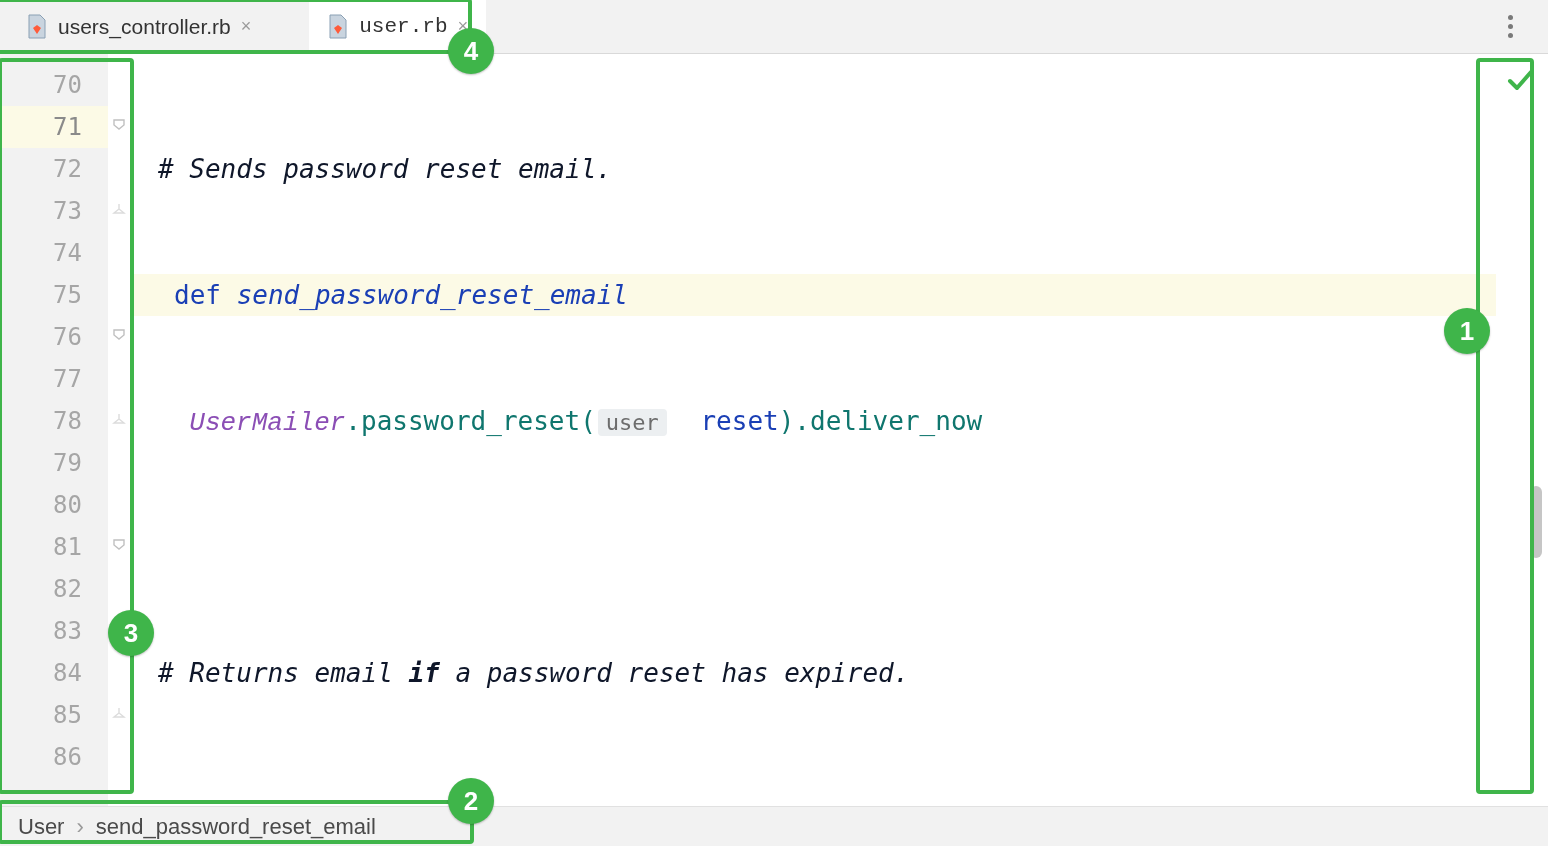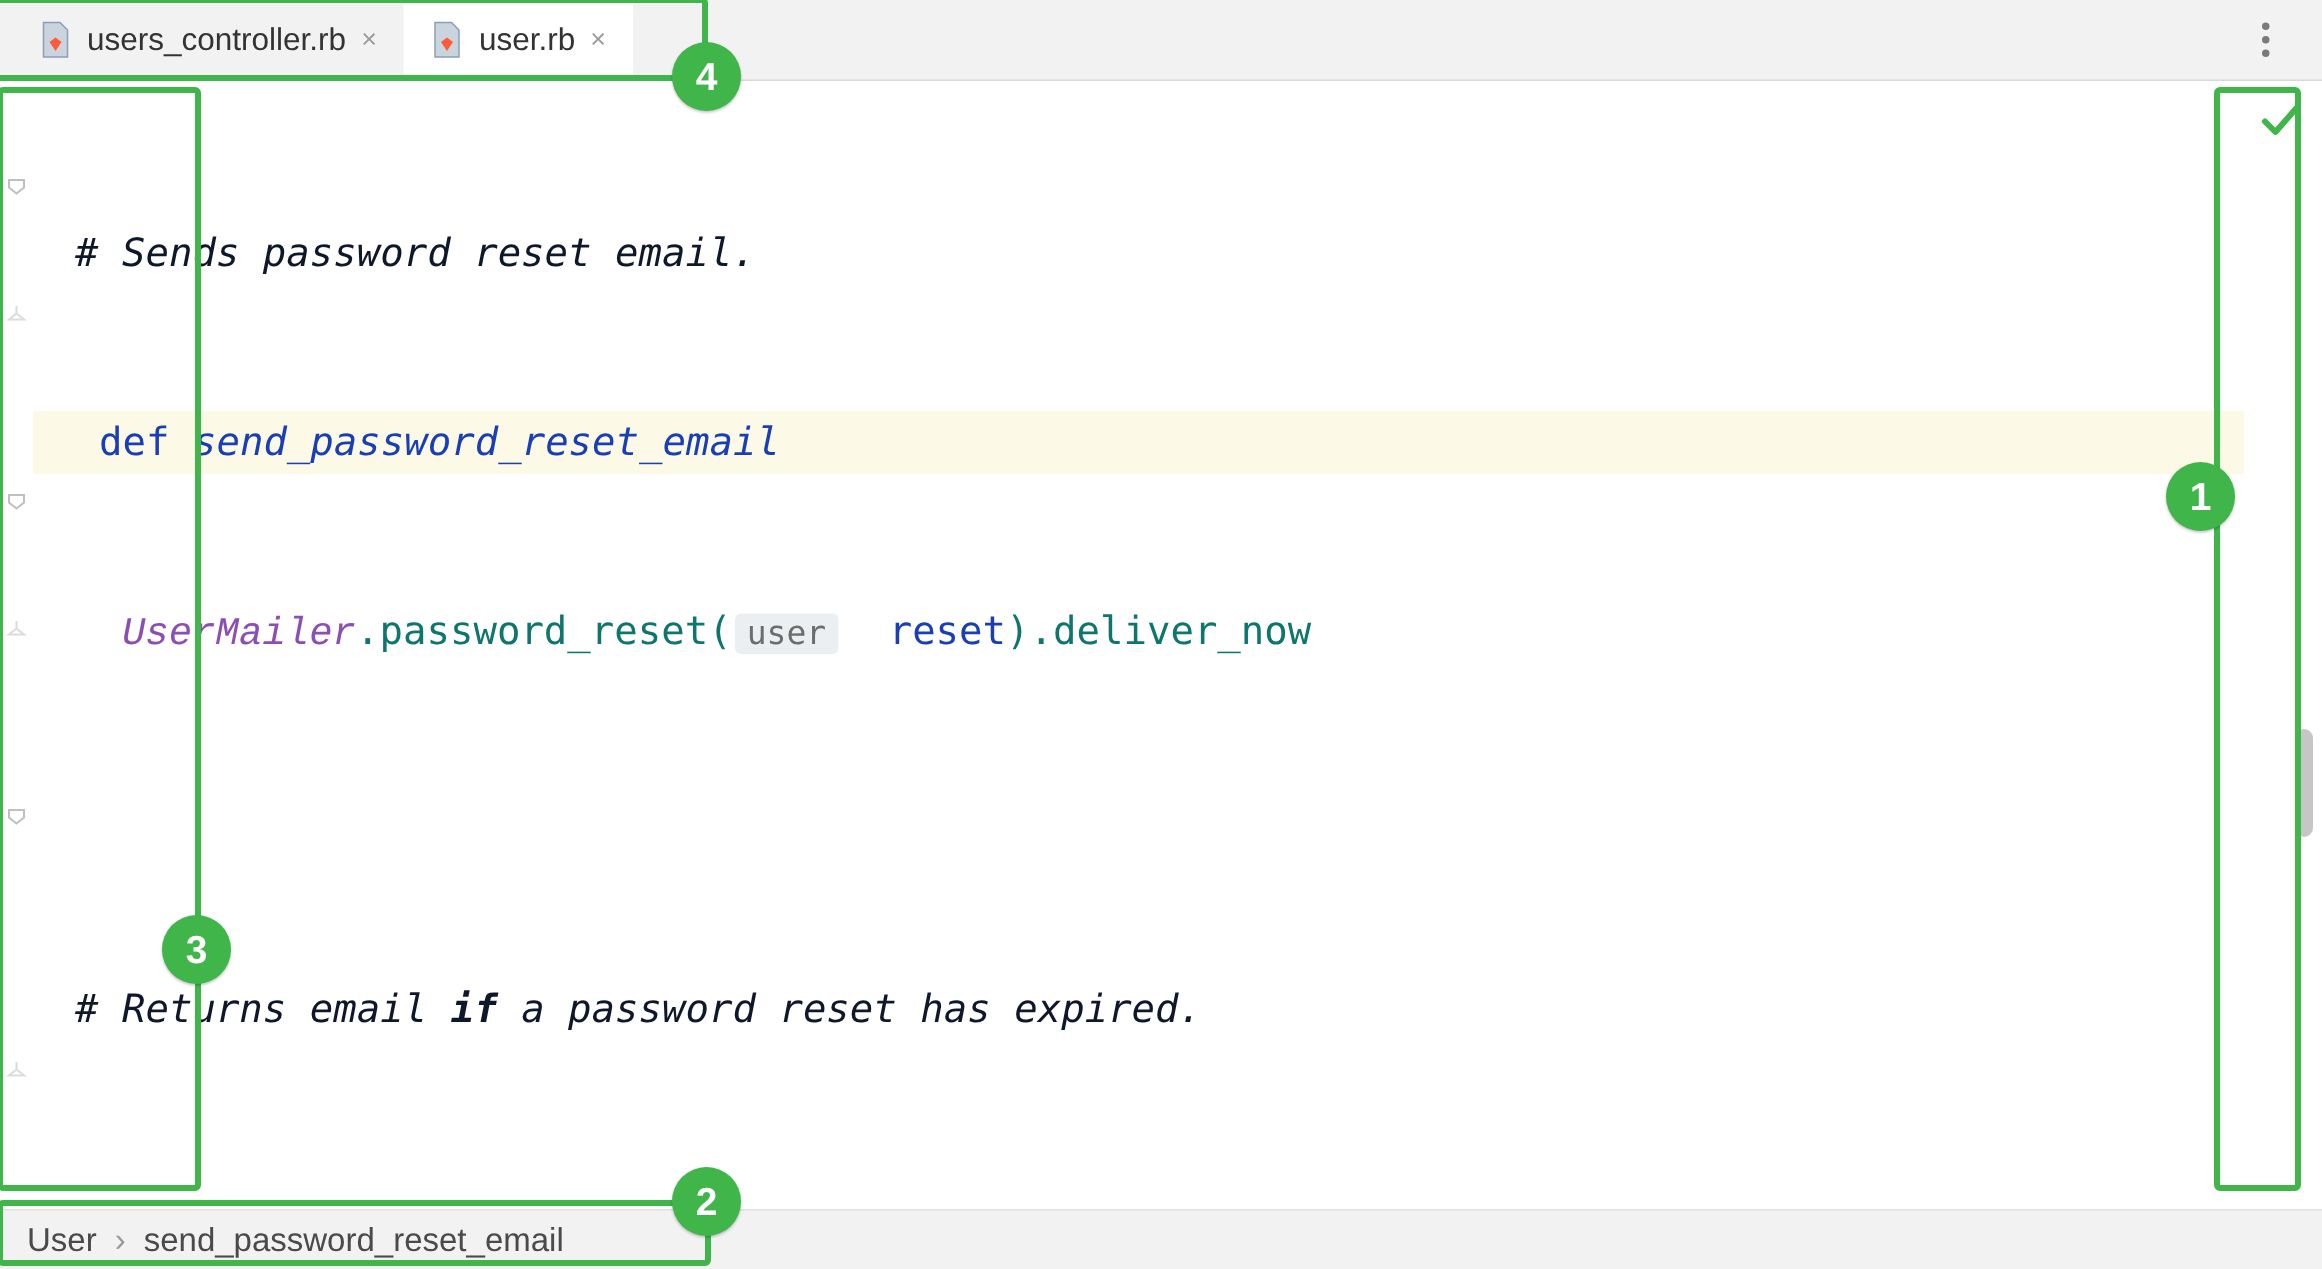--- a/index.html
+++ b/index.html
@@ -1,23 +1,23 @@
 <!DOCTYPE html>
 <html><head>
 <meta charset="utf-8">
 <style>
   * { box-sizing: border-box; margin: 0; padding: 0; }
   html, body { width: 1548px; height: 846px; overflow: hidden; font-family: -apple-system, "Segoe UI", sans-serif; background: #fff; }
 
   .root { position: relative; width: 1548px; height: 846px; }
 
   
-  .tabs { display: flex; align-items: stretch; height: 54px; background: #f2f2f2; border-bottom: 1px solid #d9d9d9; padding-left: 8px; }
+  .tabs { display: flex; align-items: stretch; height: 54px; background: #f2f2f2; border-bottom: 1px solid #d9d9d9; padding-left: 8px; gap: 40px; }
   .tab { display: flex; align-items: center; gap: 10px; padding: 0 18px; font-size: 21px; color: #333; position: relative; cursor: pointer; }
-  .tab.active { background: #fff; }
+  .tab.active { background: #fff; font-family: Liberation Mono, monospace; }
   .tab .file-icon svg { width: 22px; height: 26px; display:block; }
   .tab .close { color: #9a9a9a; font-size: 18px; }
   .tabs-right { margin-left: auto; display:flex; align-items:center; padding-right:24px; }
   .more-icon { display:flex; flex-direction:column; gap:4px; align-items:center; justify-content:center; width:28px; height:28px; }
   .more-icon span { width:5px; height:5px; background:#7a7a7a; border-radius:50%; }
 
   
   .editor { position:absolute; top:54px; left:0; right:0; bottom:40px; display:flex; background:#fff; }
   .gutter { width:108px; background:#f2f2f2; text-align:right; padding-top:10px; }
   .gutter .ln { height:42px; line-height:42px; font-size:24px; color:#a6a6a6; font-family: "SF Mono","Menlo","Consolas",monospace; padding-right:26px; }
@@ -91,20 +91,39 @@
   <div class="tabs-right">
     <div class="more-icon">
           <span></span>
           <span></span>
           <span></span>
         </div>
   </div>
 </div>
 
 <div class="editor">
+  <div class="gutter">
+    <div class="ln">70</div>
+    <div class="ln hl">71</div>
+    <div class="ln">72</div>
+    <div class="ln">73</div>
+    <div class="ln">74</div>
+    <div class="ln">75</div>
+    <div class="ln">76</div>
+    <div class="ln">77</div>
+    <div class="ln">78</div>
+    <div class="ln">79</div>
+    <div class="ln">80</div>
+    <div class="ln">81</div>
+    <div class="ln">82</div>
+    <div class="ln">83</div>
+    <div class="ln">84</div>
+    <div class="ln">85</div>
+    <div class="ln">86</div>
+  </div>
 
   <div class="fold-col">
     <div class="cell"></div>
     <div class="cell">
           <svg viewBox="0 0 14 18">
             <path d="M2 2h10v5l-5 4-5-4z" fill="none" stroke="#c0c0c0" stroke-width="1.4"></path>
           </svg>
         </div>
     <div class="cell"></div>
     <div class="cell">

